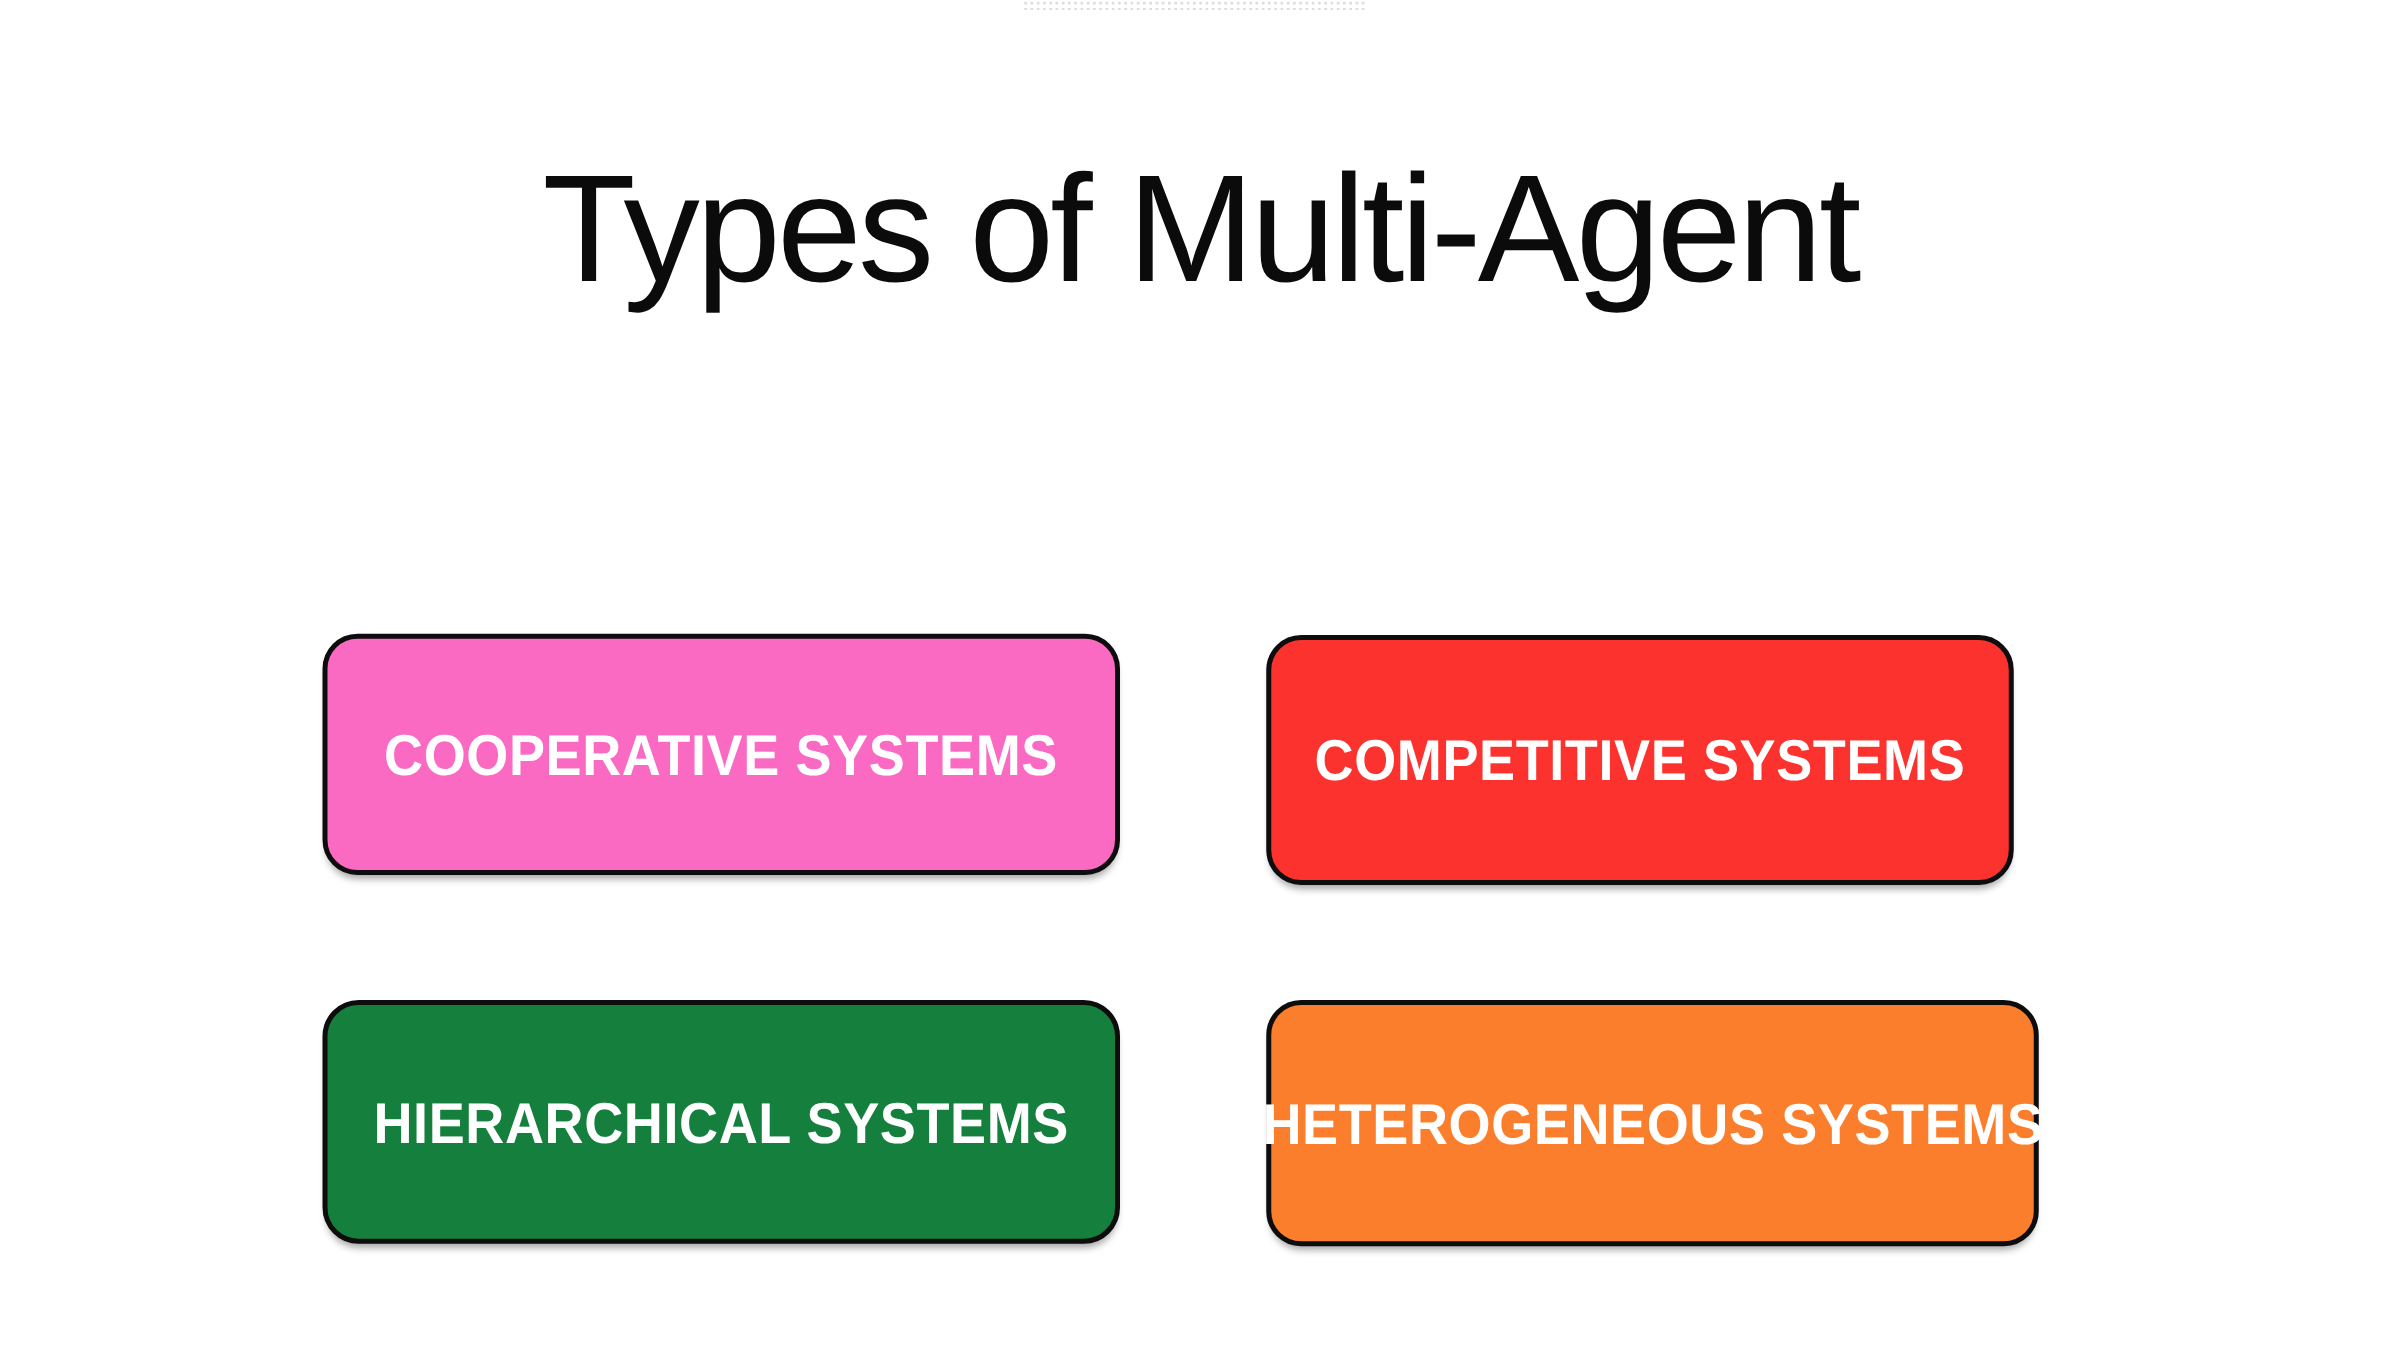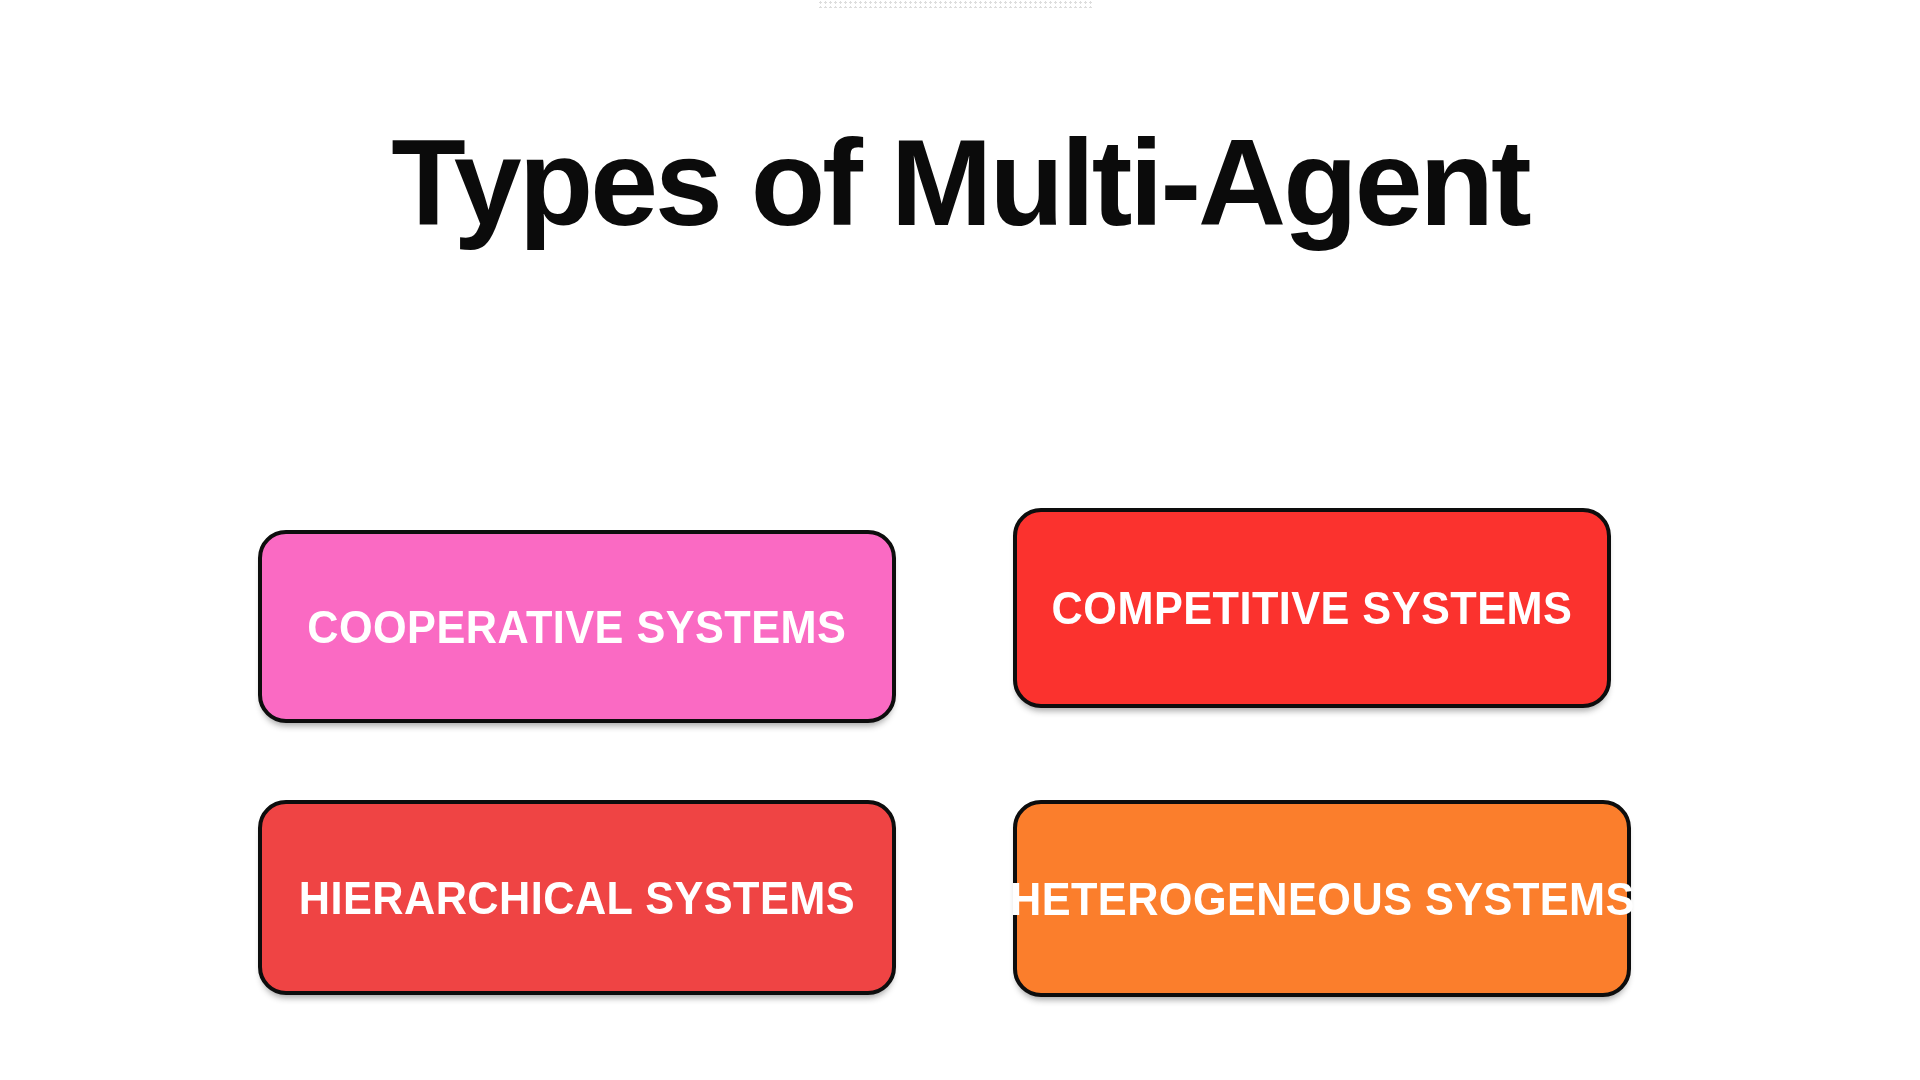--- a/index.html
+++ b/index.html
@@ -30,21 +30,21 @@
     background-size: 5px 5px;
     opacity: 0.9;
   }
 
   .title {
     position: absolute;
     top: 88px;
     left: 0;
     width: 100%;
     text-align: center;
-    font-weight: 700;
+    font-weight: 400;
     font-size: 122px;
     line-height: 1.57;
     letter-spacing: -3px;
     color: #0b0b0b;
   }
   .title-line { display: block; }
 
   .box {
     position: absolute;
     border: 4px solid #0d0d0d;
@@ -74,29 +74,29 @@
 <body>
 
 <div class="canvas">
 
   <div class="artifact-strip"></div>
 
   <h1 class="title">
     <span class="title-line">Types of Multi-Agent</span>
   </h1>
 
-  <div class="box box-cooperative" style="background-color: rgb(250, 106, 195); margin-top: 23px;">
+  <div class="box box-cooperative" style="background-color: rgb(250, 106, 195);">
     <span class="box-label">COOPERATIVE SYSTEMS</span>
   </div>
 
   <div class="box box-competitive" style="background-color: rgb(251, 50, 46);">
     <span class="box-label">COMPETITIVE SYSTEMS</span>
   </div>
 
-  <div class="box box-hierarchical" style="background-color: #ef4444;">
+  <div class="box box-hierarchical" style="background-color: #15803d; border-radius: 29px;">
     <span class="box-label">HIERARCHICAL SYSTEMS</span>
   </div>
 
   <div class="box box-heterogeneous" style="background-color: rgb(251, 126, 44);">
     <span class="box-label">HETEROGENEOUS SYSTEMS</span>
   </div>
 
 </div>
 
 </body></html>

